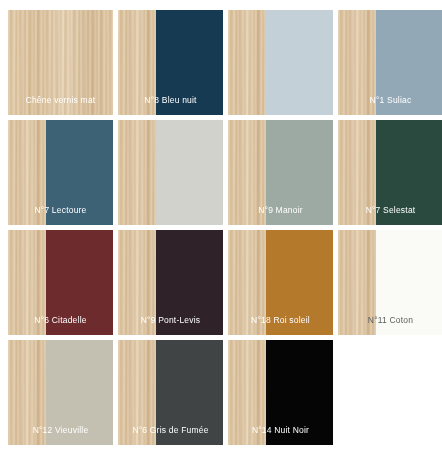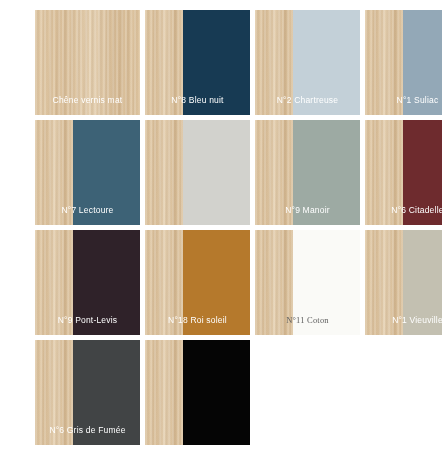--- a/index.html
+++ b/index.html
@@ -15,21 +15,20 @@
   }
 
   #swatch-grid {
     display: grid;
     grid-template-columns: repeat(4, 105px);
     grid-template-rows: repeat(4, 105px);
     column-gap: 5px;
     row-gap: 5px;
     padding: 10px 8px 0 8px;
     box-sizing: border-box;
-    margin-left: 27px;
   }
 
   .swatch {
     position: relative;
     width: 105px;
     height: 105px;
     overflow: hidden;
     display: block;
     background: #ffffff;
   }
@@ -82,21 +81,20 @@
     line-height: 11px;
     letter-spacing: 0.2px;
     color: #ffffff;
     padding: 0 4px;
     box-sizing: border-box;
     pointer-events: none;
     white-space: nowrap;
   }
   .swatch-label.dark-text {
     color: #5d5d5d;
-    font-family: Liberation Serif, serif;
   }
 
   .empty-cell {
     width: 105px;
     height: 105px;
   }
 </style>
 </head>
 <body>
 
@@ -106,40 +104,44 @@
       <div class="swatch-label">Chêne vernis mat</div>
     </div>
     <div class="swatch">
       <div class="wood"></div>
       <div class="paint" style="background-color: rgb(23, 58, 83);"></div>
       <div class="swatch-label">N°8 Bleu nuit</div>
     </div>
     <div class="swatch">
       <div class="wood"></div>
       <div class="paint" style="background-color: rgb(195, 208, 216);"></div>
-      <div class="swatch-label">N°2 Chartreuse</div>
     </div>
     <div class="swatch">
       <div class="wood"></div>
       <div class="paint" style="background-color: rgb(147, 168, 183);"></div>
       <div class="swatch-label">N°1 Suliac</div>
     </div>
     <div class="swatch">
       <div class="wood"></div>
       <div class="paint" style="background-color: rgb(61, 98, 118);"></div>
       <div class="swatch-label">N°7 Lectoure</div>
     </div>
     <div class="swatch">
       <div class="wood"></div>
       <div class="paint" style="background-color: rgb(210, 210, 205);"></div>
     </div>
     <div class="swatch">
       <div class="wood"></div>
       <div class="paint" style="background-color: rgb(157, 170, 163);"></div>
       <div class="swatch-label">N°9 Manoir</div>
+    </div>
+    <div class="swatch">
+      <div class="wood"></div>
+      <div class="paint" style="background-color: rgb(42, 74, 64);"></div>
+      <div class="swatch-label">N°7 Selestat</div>
     </div>
     <div class="swatch">
       <div class="wood"></div>
       <div class="paint" style="background-color: rgb(110, 43, 46);"></div>
       <div class="swatch-label">N°6 Citadelle</div>
     </div>
     <div class="swatch">
       <div class="wood"></div>
       <div class="paint" style="background-color: rgb(47, 34, 41);"></div>
       <div class="swatch-label">N°9 Pont-Levis</div>
@@ -150,25 +152,26 @@
       <div class="swatch-label">N°18 Roi soleil</div>
     </div>
     <div class="swatch">
       <div class="wood"></div>
       <div class="paint" style="background-color: rgb(250, 250, 247);"></div>
       <div class="swatch-label dark-text">N°11 Coton</div>
     </div>
     <div class="swatch">
       <div class="wood"></div>
       <div class="paint" style="background-color: rgb(195, 192, 177);"></div>
-      <div class="swatch-label">N°1 Vieuville</div>
+      <div class="swatch-label">N°12 Vieuville</div>
     </div>
     <div class="swatch">
       <div class="wood"></div>
       <div class="paint" style="background-color: rgb(65, 68, 69);"></div>
       <div class="swatch-label">N°6 Gris de Fumée</div>
     </div>
     <div class="swatch">
       <div class="wood"></div>
       <div class="paint" style="background-color: rgb(5, 5, 5);"></div>
+      <div class="swatch-label">N°14 Nuit Noir</div>
     </div>
     <div class="empty-cell"></div>
   </div>
 
 </body></html>

